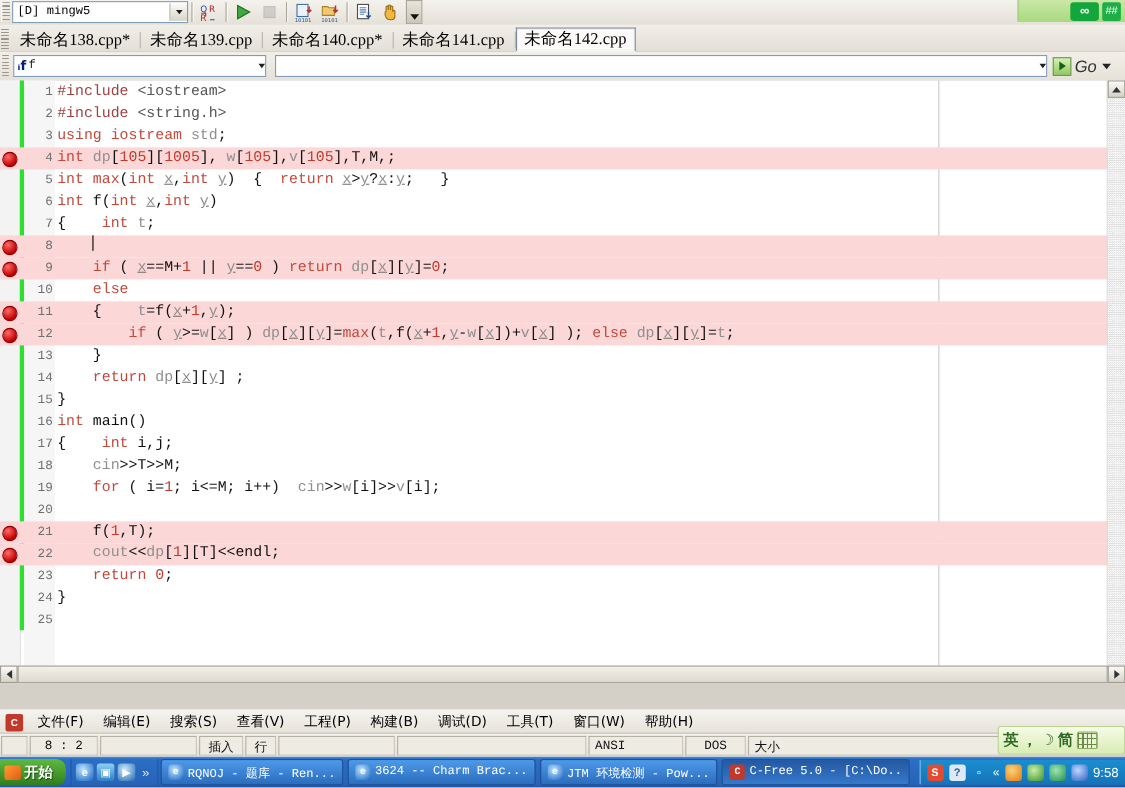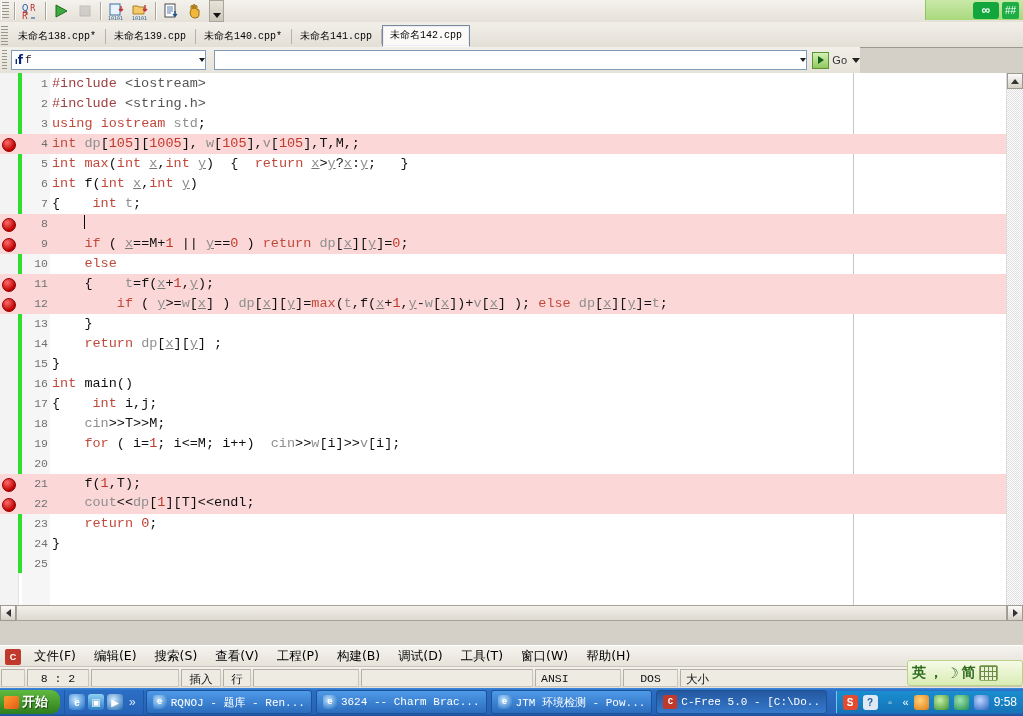--- a/index.html
+++ b/index.html
@@ -47,50 +47,50 @@
     display:flex;align-items:center;justify-content:center;color:#fff;font-size:12px;font-weight:bold;}
   .gico2{width:17px;height:17px;background:#1fae46;border-radius:2px;
     display:flex;align-items:center;justify-content:center;color:#fff;font-size:10px;}
 
   
   .tabstrip{position:absolute;left:0;top:22px;width:1023px;height:25px;
     background:linear-gradient(#f2efe9,#e3dfd6);border-bottom:1px solid #9c9melb;
     border-bottom:1px solid #9c988e;display:flex;align-items:flex-end;}
   .tabgrip{width:7px;height:20px;margin:0 2px 1px 1px;
     background:repeating-linear-gradient(to bottom,#9a968c 0 1px,transparent 1px 3px);}
-  .tab{height:20px;line-height:20px;padding:0 7px;margin-right:1px;font-size:10px;
+  .tab{height:20px;line-height:20px;padding:0 7px;margin-right:1px;font-size:15px;
     background:transparent;color:#000;white-space:nowrap;
-    font-family:Liberation Mono, monospace;
+    font-family:Liberation Serif, serif;
     border:1px solid transparent;border-bottom:none;}
   .tab.sel{background:#fbfaf8;border:1px solid #7a8a9e;border-bottom:1px solid #fbfaf8;
     box-shadow:inset 0 0 0 1px #e9eef5;}
   .tabdiv{width:1px;height:15px;background:#b7b3a9;margin:0 0 3px 0;align-self:flex-end;}
 
   
-  .findbar{position:absolute;left:0;top:47px;width:860px;height:26px;
+  .findbar{position:absolute;left:0;top:47px;width:1023px;height:26px;
     background:linear-gradient(#f2efe9,#e6e2d9);display:flex;align-items:center;
     border-bottom:1px solid #a5a196;}
   .fgrip{width:6px;height:20px;margin-left:2px;
     background:repeating-linear-gradient(to bottom,#9a968c 0 1px,transparent 1px 3px);}
   .findinput{margin-left:4px;width:228px;height:18px;background:#fff;border:1px solid #7f9db9;
     display:flex;align-items:center;}
   .findinput .lbl{font-weight:bold;color:#00207a;font-size:12px;padding:0 2px 0 3px;
     font-family:"DejaVu Sans","Liberation Sans",sans-serif;}
   .findinput .val{flex:1;font-size:11px;color:#222;
     font-family:"Liberation Mono","DejaVu Sans Mono",monospace;}
   .gotoinput{margin-left:8px;width:700px;height:18px;background:#fff;border:1px solid #7f9db9;
     display:flex;align-items:center;}
   .gotoinput .val{flex:1;padding-left:4px;font-size:11px;
     font-family:"Liberation Mono","DejaVu Sans Mono",monospace;}
   .gobtn{display:flex;align-items:center;margin-left:5px;gap:3px;}
   .gobtn .sq{width:15px;height:15px;background:linear-gradient(#d6f0b6,#8fc85e);
     border:1px solid #5d9433;display:flex;align-items:center;justify-content:center;}
   .gobtn .sq i{display:block;width:0;height:0;border-top:4px solid transparent;
     border-bottom:4px solid transparent;border-left:6px solid #14621a;}
-  .gobtn .gl{font-size:11px;color:#333;}
+  .gobtn .gl{font-size:15px;color:#333;font-style:italic;}
   .gobtn .dn{width:0;height:0;border-left:4px solid transparent;
     border-right:4px solid transparent;border-top:5px solid #222;margin-left:2px;}
 
   
   .editor{position:absolute;left:0;top:73px;width:1023px;height:548px;background:#fff;
     overflow:hidden;}
   .bookmarkcol{position:absolute;left:0;top:0;width:18px;height:548px;background:#f3f3f3;
     border-right:1px solid #e2e2e2;}
   .changebar{position:absolute;left:18px;top:0;width:4px;height:500px;background:#2ee02e;}
   .gutter{position:absolute;left:22px;top:0;width:28px;height:548px;background:#f6f6f6;}
@@ -190,20 +190,26 @@
   .ie{background:radial-gradient(circle at 40% 35%,#bfe4ff,#1565c0);}
 </style>
 </head>
 <body>
 
 <div class="app">
 
   <div class="toolbar">
     <div class="grip"></div>
 
+    <div class="combo">
+      <div class="txt">[D] mingw5</div>
+      <div class="arw">
+          <i></i>
+        </div>
+    </div>
 
     <div class="tbsep"></div>
 
     <div class="tbtn">
       <svg width="17" height="17" viewBox="0 0 17 17">
         <text x="0" y="8" font-size="8" fill="#1b4fa8" font-family="DejaVu Sans">Q</text>
         <text x="8" y="8" font-size="8" fill="#b32020" font-family="DejaVu Sans">R</text>
         <path d="M1 9 l4 0 l0 3" stroke="#b32020" fill="none" stroke-width="1"></path>
         <path d="M9 15 l4 0" stroke="#1b4fa8" fill="none" stroke-width="1"></path>
         <text x="0" y="16" font-size="8" fill="#b32020" font-family="DejaVu Sans">R</text>

